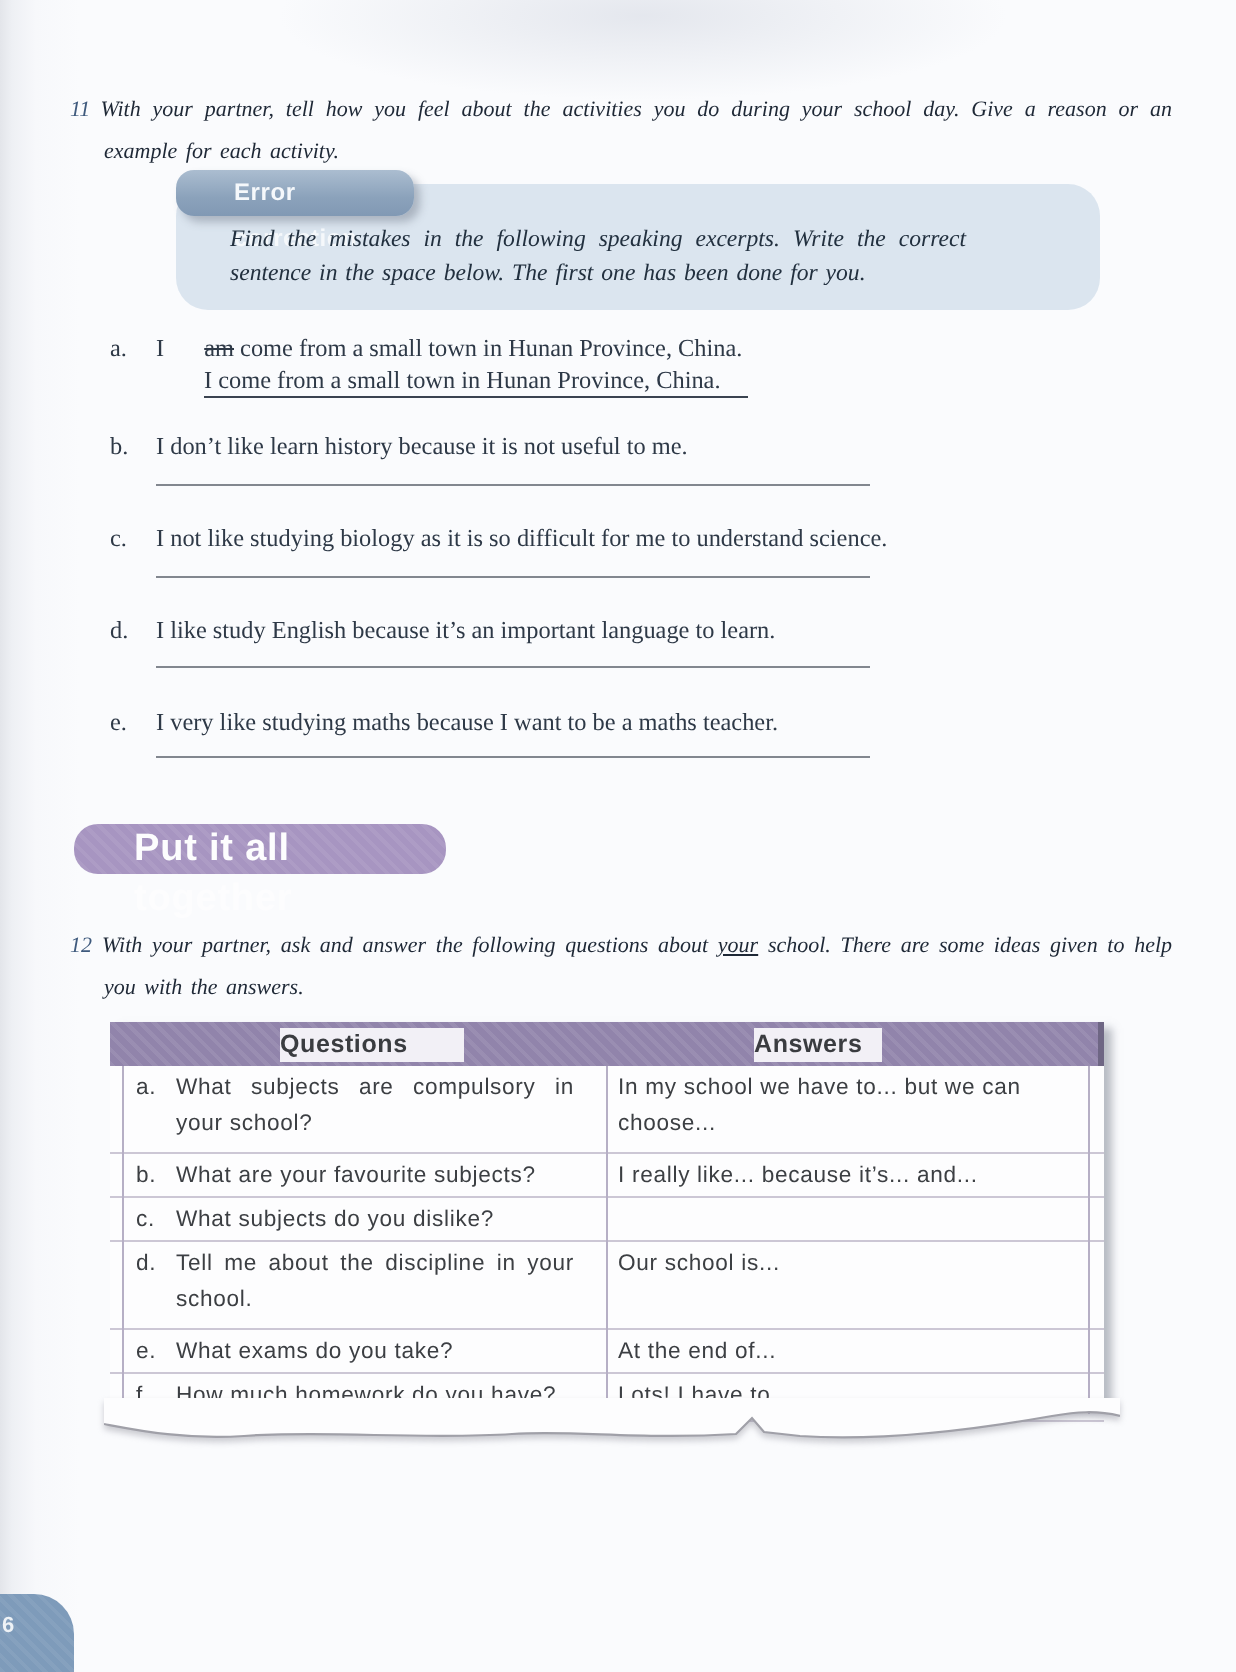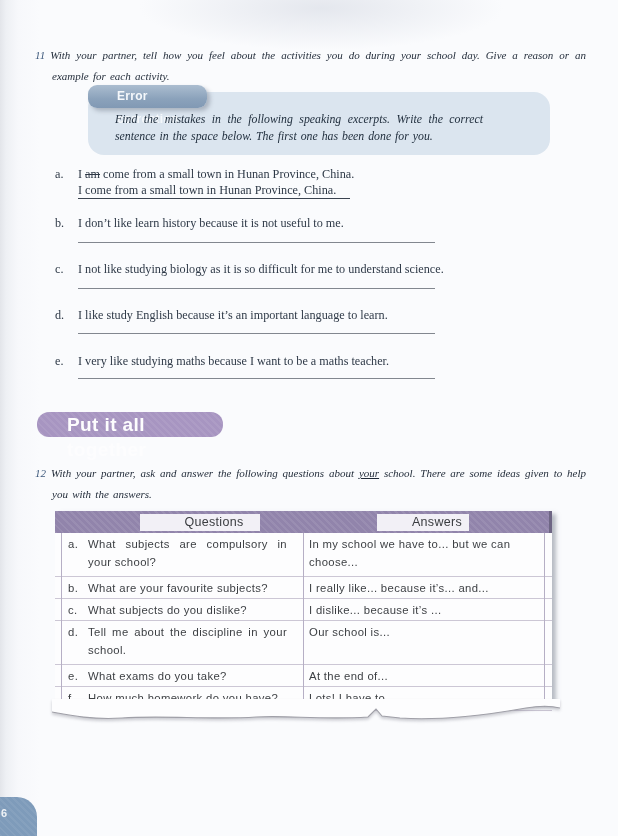--- a/index.html
+++ b/index.html
@@ -37,22 +37,22 @@
     font-style:italic;font-size:11.8px;line-height:16.5px;color:#22303f;
     text-align:justify;word-spacing:1px;
   }
   
   .item{
     position:absolute;left:55px;width:460px;
     font-size:12.2px;line-height:16px;color:#2e3947;white-space:nowrap;
   }
   .item .letter{display:inline-block;width:23px;}
   .item .text{display:inline-block;vertical-align:top;}
-  .struck{text-decoration:line-through;}
-  .corrected{border-bottom:1px solid #3a4350;padding-right:14px;padding-bottom:1px;}
+  .struck{text-decoration:line-through;margin-left:17px;}
+  .corrected{border-bottom:1px solid #3a4350;padding-right:14px;padding-bottom:1px;margin-left:24px;}
   .blank{
     position:absolute;left:78px;width:357px;height:0;
     border-bottom:1px solid #82878f;
   }
   
   .banner{
     position:absolute;left:37px;top:412px;width:186px;height:25px;
     background:#a795c1;border-radius:12px;
     background-image:repeating-linear-gradient(45deg,rgba(255,255,255,.07) 0 2px,transparent 2px 5px);
     color:#fdfdfe;font-family:"Liberation Sans",sans-serif;
@@ -66,23 +66,22 @@
     box-shadow:5px 2px 4px -1px rgba(120,125,140,.5);
   }
   .thead{
     position:relative;height:22px;background:#9184ab;
     background-image:repeating-linear-gradient(45deg,rgba(255,255,255,.08) 0 2px,transparent 2px 5px);
   }
   .thead::after{content:"";position:absolute;right:0;top:0;width:3px;height:100%;background:#6e6684;}
   .hlabel{
     position:absolute;top:3px;height:17px;background:#f2f0f6;
     color:#3a3c40;font-family:"Liberation Sans",sans-serif;
-    font-weight:normal;font-size:12.5px;line-height:17px;text-align:center;
+    font-weight:bold;font-size:12.5px;line-height:17px;
     letter-spacing:.3px;
-    padding-left:28px;
   }
   .hlabel.q{left:85px;width:92px;}
   .hlabel.a{left:322px;width:64px;}
   .tbody{
     position:relative;
     font-family:"Liberation Sans",sans-serif;
     font-size:11.3px;line-height:18px;color:#3c3f43;letter-spacing:.35px;
   }
   .vline{position:absolute;top:0;bottom:4px;width:0;border-left:1px solid #b6afc5;}
   .vline.l{left:6px;}.vline.m{left:248px;}.vline.r{left:489px;}
@@ -167,21 +166,20 @@
           <span class="letter">b.</span>
           <span class="qt">What are your favourite subjects?</span>
         </div>
       <div class="cell-a">I really like... because it’s... and...</div>
     </div>
     <div class="trow h22">
       <div class="cell-q">
           <span class="letter">c.</span>
           <span class="qt">What subjects do you dislike?</span>
         </div>
-      <div class="cell-a">I dislike... because it’s ...</div>
     </div>
     <div class="trow h44">
       <div class="cell-q">
           <span class="letter">d.</span>
           <span class="qt">Tell me about the discipline in your school.</span>
         </div>
       <div class="cell-a">
           <div>Our school is...</div>
         </div>
     </div>

